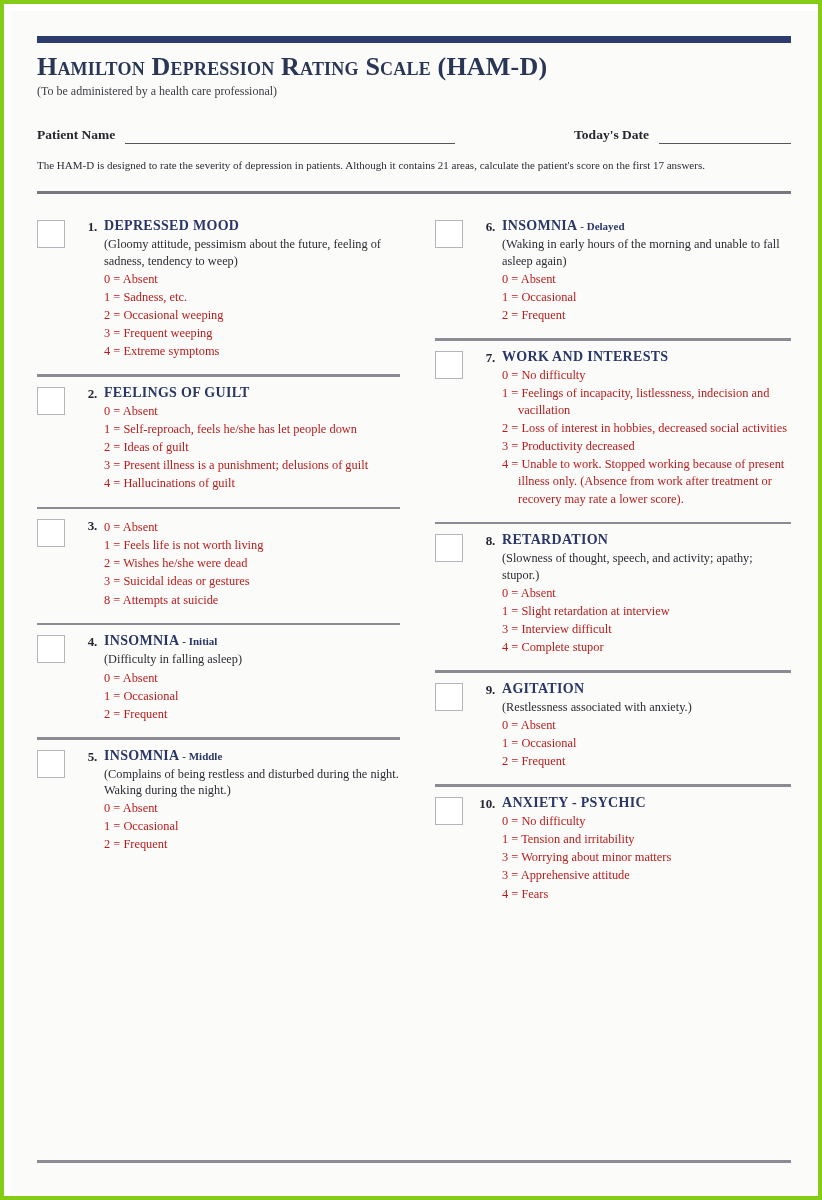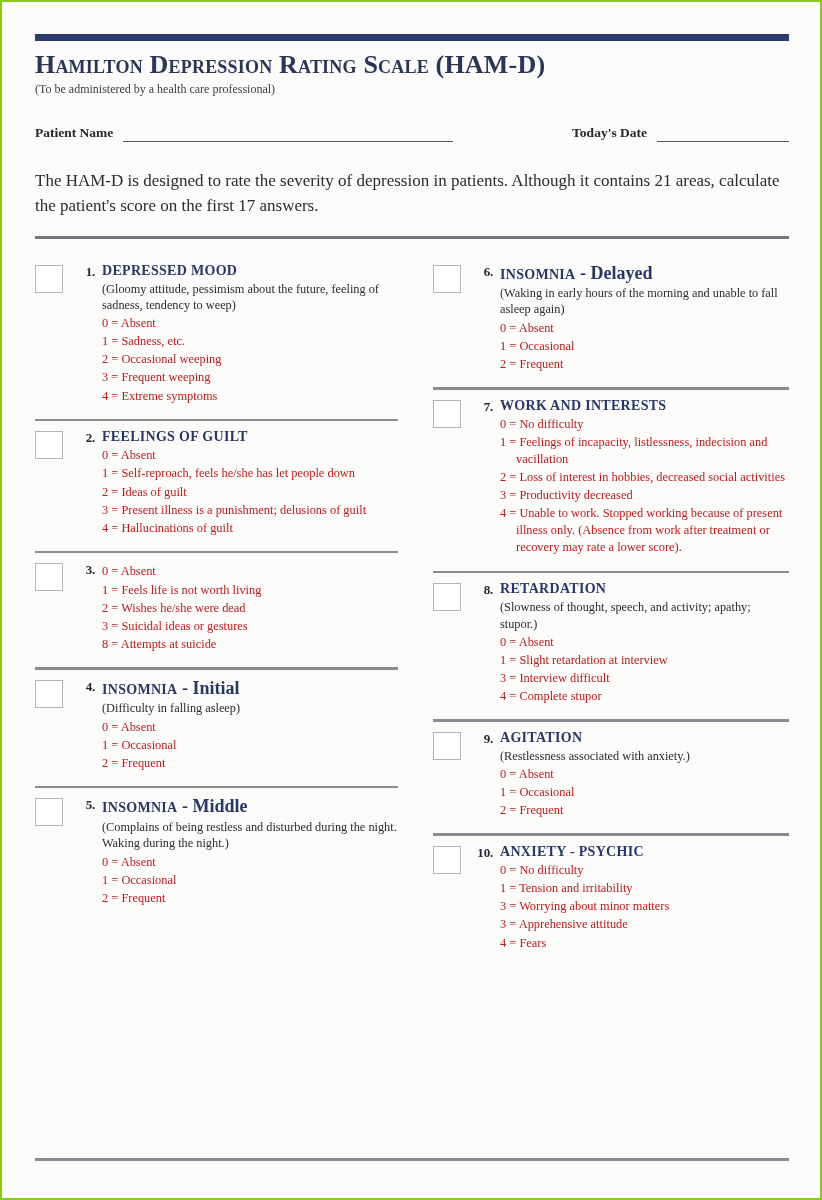--- a/index.html
+++ b/index.html
@@ -9,21 +9,21 @@
     height: 1200px;
     background: #1c1c1c;
     font-family: "Liberation Serif", "DejaVu Serif", serif;
   }
 
   .page {
     position: relative;
     width: 822px;
     height: 1200px;
     background: #ffffff;
-    border: 2px solid #84cc16;
+    border: 4px solid #84cc16;
     padding: 0;
     overflow: hidden;
   }
 
   .sheet {
     position: absolute;
     left: 7px; top: 7px;
     width: 808px;
     height: 1186px;
     background: #fbfbfa;
@@ -72,22 +72,22 @@
   .field-line {
     border-bottom: 1.3px solid #55555c;
     height: 13px;
     margin-left: 10px;
   }
   .line-name { width: 330px; }
   .line-date { width: 132px; }
   .spacer-between { flex: 1 1 auto; }
 
   .intro {
-    margin-top: 27px;
-    font-size: 17px;
+    margin-top: 14px;
+    font-size: 11px;
     line-height: 1.45;
     color: #2b2b33;
     width: 752px;
   }
 
   .section-rule {
     height: 3px;
     background: #777780;
     width: 754px;
     margin-top: 17px;
@@ -146,21 +146,21 @@
     color: #2a3766;
     font-variant: small-caps;
     font-weight: bold;
     letter-spacing: 0.3px;
     line-height: 1.15;
   }
   .item-title .sub {
     font-variant: normal;
     text-transform: none;
     letter-spacing: 0;
-    font-size: 18px;
+    font-size: 11px;
   }
 
   .item-desc {
     font-size: 12.3px;
     line-height: 1.32;
     color: #2b2b33;
     margin-top: 2px;
   }
 
   .options {

